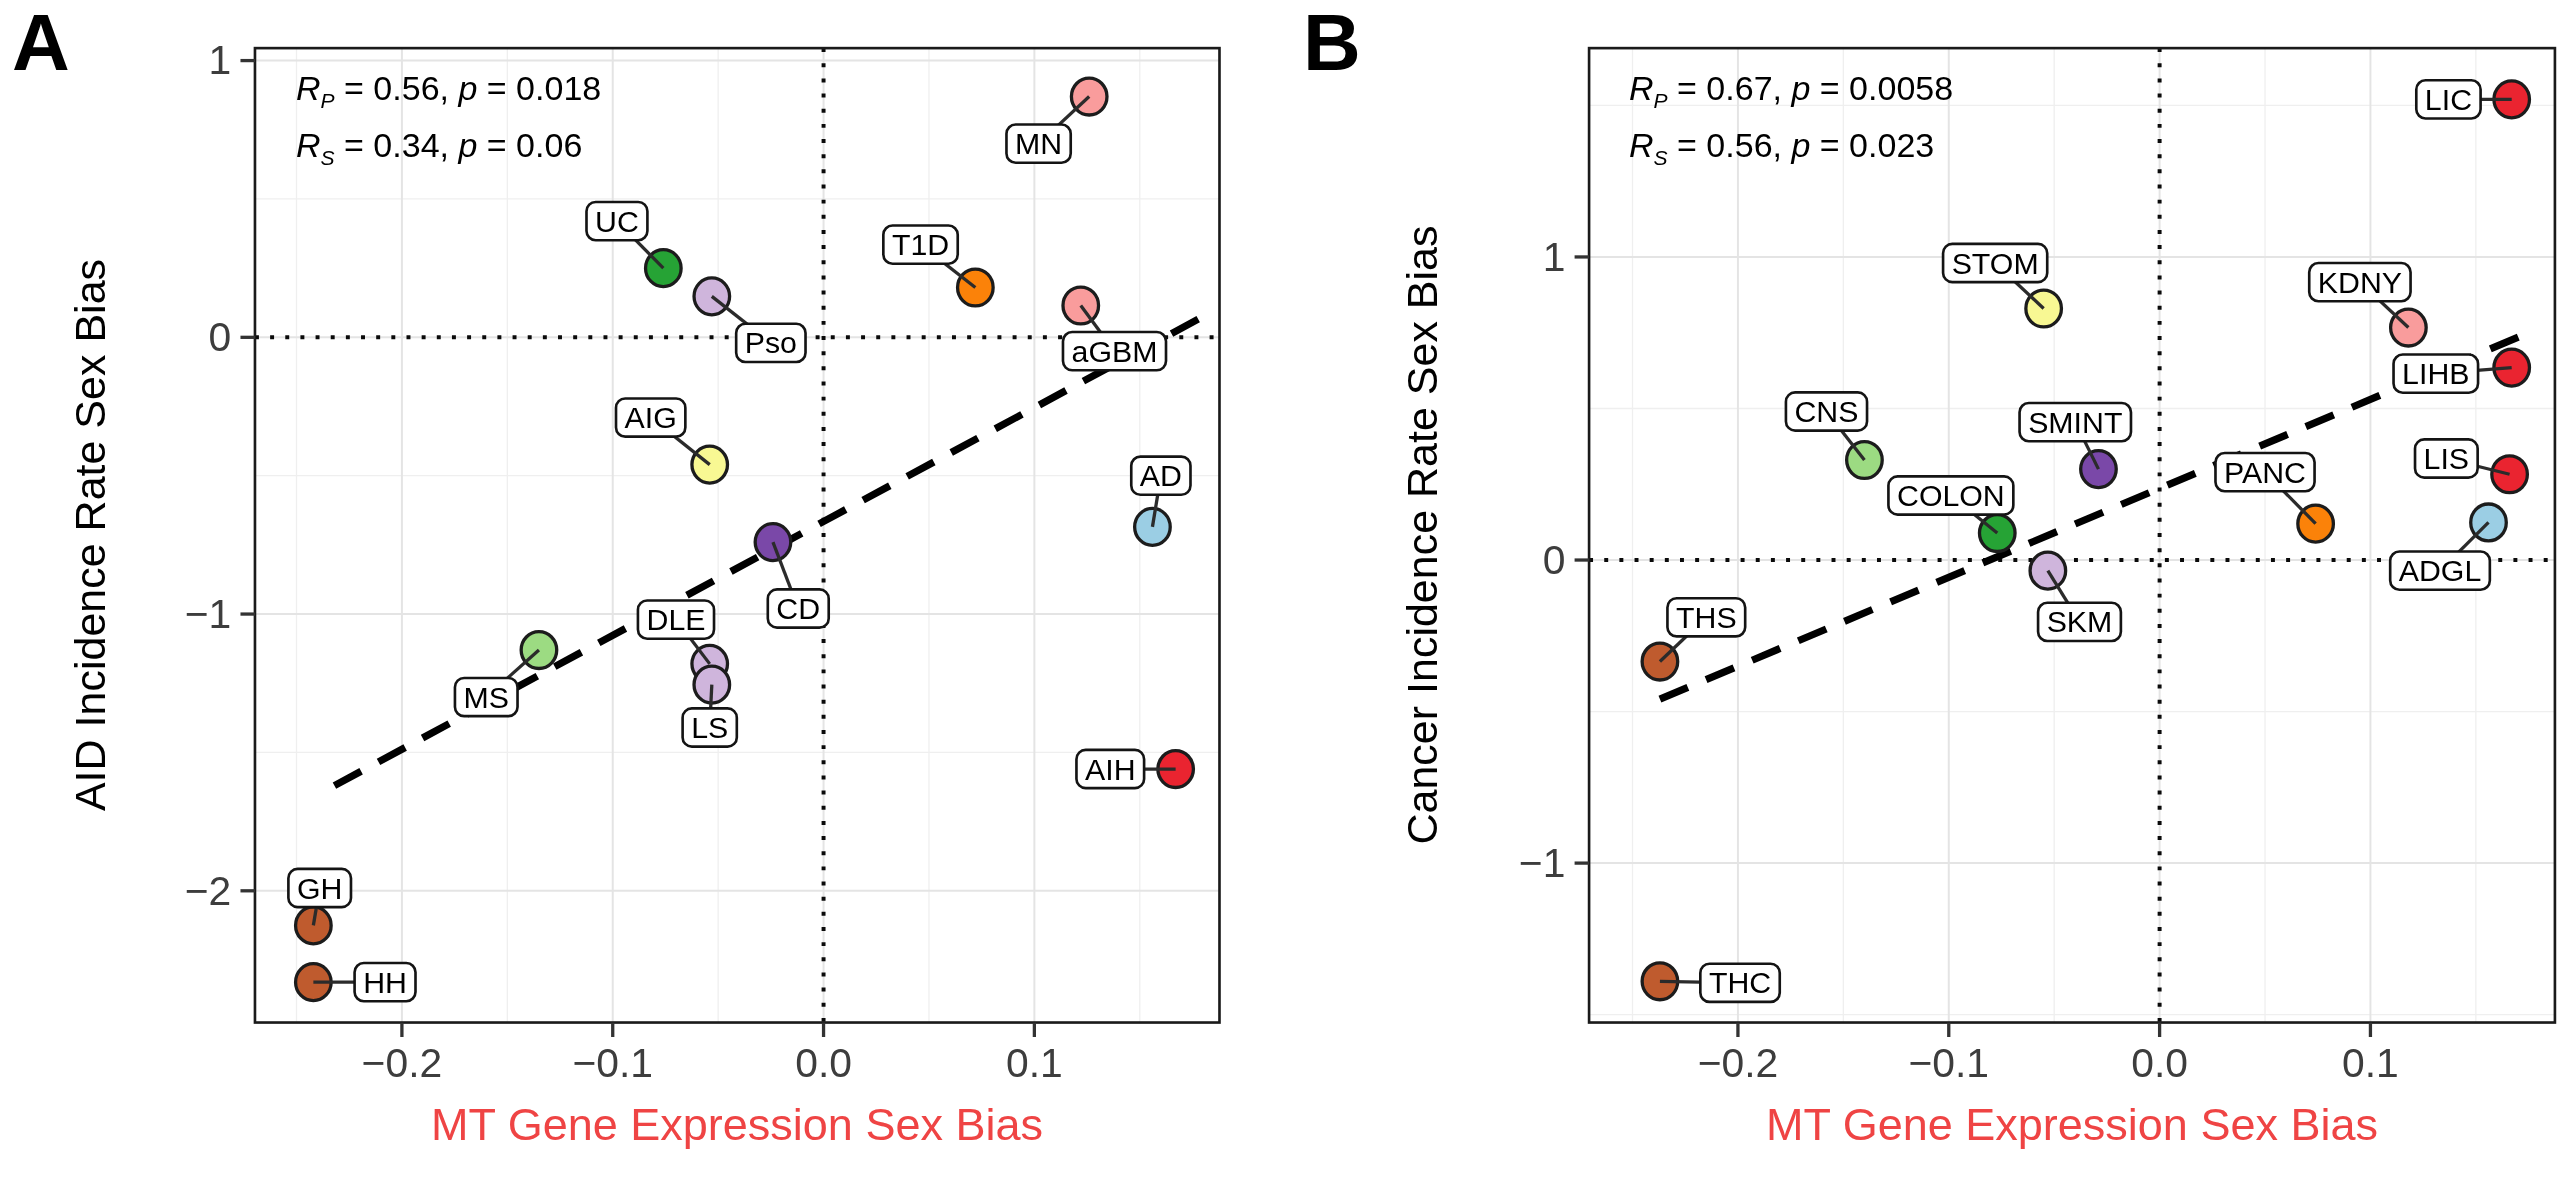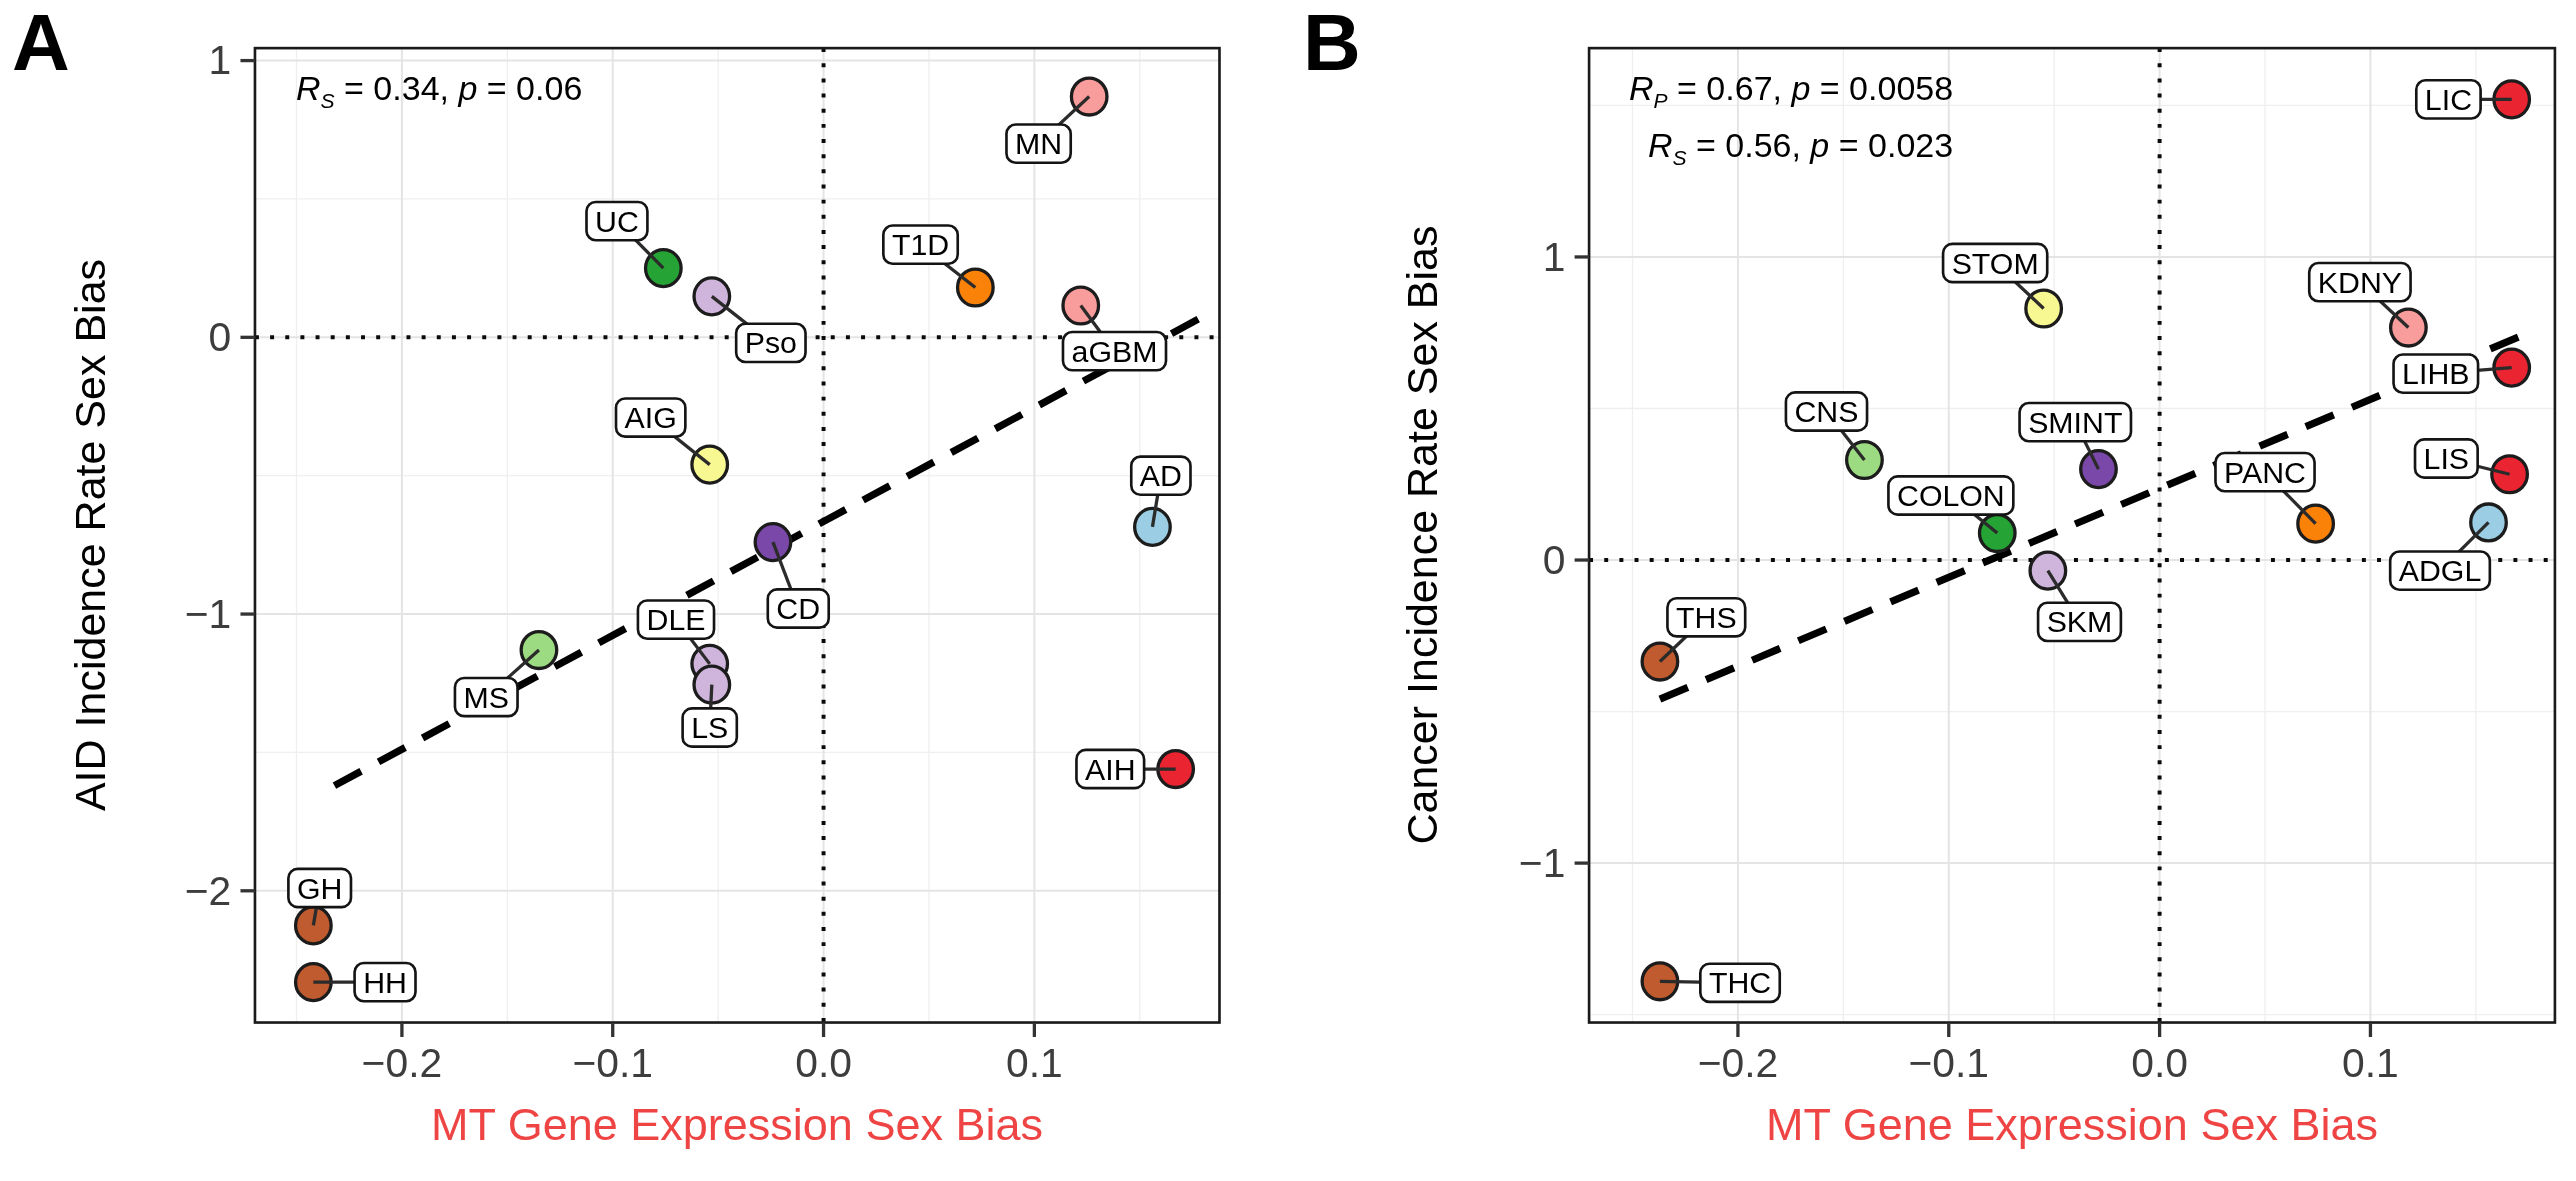--- a/index.html
+++ b/index.html
@@ -10,21 +10,21 @@
   #letterA{left:12px;}
   #letterB{left:1303px;}
   .x-title{position:absolute;top:1099px;font-size:45px;color:#ef4444;transform:translateX(-50%);white-space:nowrap;}
   #xtitleA{left:737px;}
   #xtitleB{left:2072px;}
   .y-title{position:absolute;font-size:43px;color:#000;transform:translate(-50%,-50%) rotate(-90deg);white-space:nowrap;}
   #ytitleA{left:90px;top:535px;}
   #ytitleB{left:1422px;top:535px;}
   .stats{position:absolute;font-size:34px;color:#000;line-height:1.62;white-space:nowrap;}
   #statsA{left:296px;top:61px;}
-  #statsB{left:1629px;top:61px;text-align:right;}
+  #statsB{left:1629px;top:61px;}
   .stats i{font-style:italic;}
   .stats sub{font-size:0.62em;font-style:italic;}
 </style>
 </head>
 <body>
 
 <div id="figure">
   <svg id="plot-svg" width="2576" height="1182" viewBox="0 0 3910 1794">
       <g>
         <line x1="450.03999999999996" x2="450.03999999999996" y1="73" y2="1552" stroke="#EFEFEF" stroke-width="2"></line>
@@ -213,20 +213,21 @@
   <div class="panel-letter" id="letterA">A</div>
   <div class="panel-letter" id="letterB">B</div>
 
   <div class="x-title" id="xtitleA">MT Gene Expression Sex Bias</div>
   <div class="x-title" id="xtitleB">MT Gene Expression Sex Bias</div>
 
   <div class="y-title" id="ytitleA">AID Incidence Rate Sex Bias</div>
   <div class="y-title" id="ytitleB">Cancer Incidence Rate Sex Bias</div>
 
   <div class="stats" id="statsA">
+      <div><i>R</i><sub>P</sub><span> = 0.56, </span><i>p</i><span> = 0.018</span></div>
       <div><i>R</i><sub>S</sub><span> = 0.34, </span><i>p</i><span> = 0.06</span></div>
     </div>
   <div class="stats" id="statsB">
       <div><i>R</i><sub>P</sub><span> = 0.67, </span><i>p</i><span> = 0.0058</span></div>
       <div><i>R</i><sub>S</sub><span> = 0.56, </span><i>p</i><span> = 0.023</span></div>
     </div>
 </div>
 
 
 </body></html>

